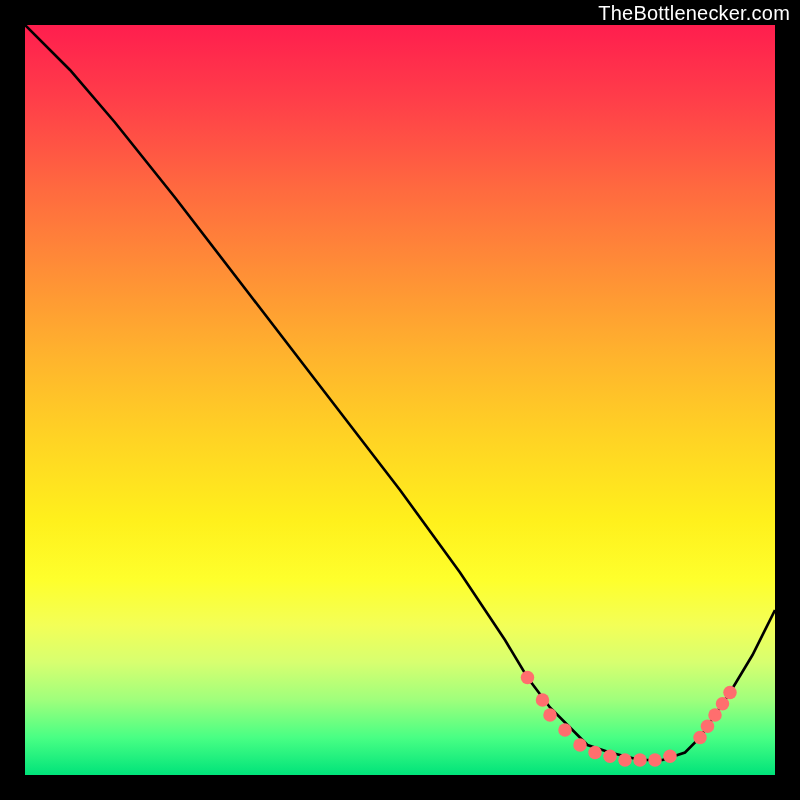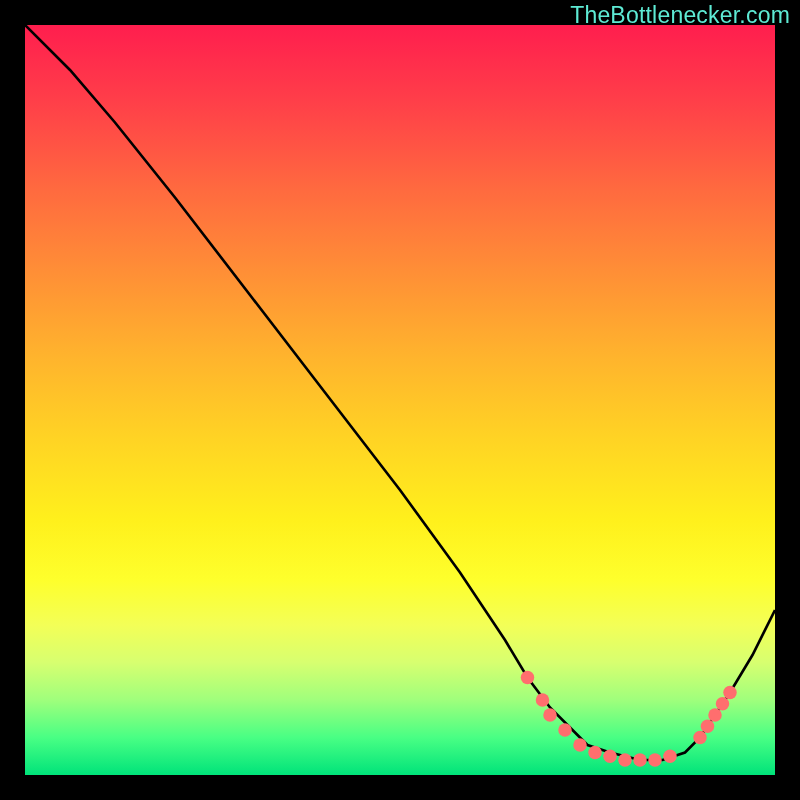--- a/index.html
+++ b/index.html
@@ -43,22 +43,22 @@
   .plot-area svg {
     position: absolute;
     inset: 0;
     width: 100%;
     height: 100%;
   }
   .watermark {
     position: absolute;
     top: 2px;
     right: 10px;
-    color: #5eead4;
-    font-size: 23px;
+    color: #ffffff;
+    font-size: 20px;
     font-weight: 500;
     letter-spacing: 0.2px;
     user-select: none;
     z-index: 5;
   }
 </style>
 </head>
 <body>
 
 <div class="frame">

